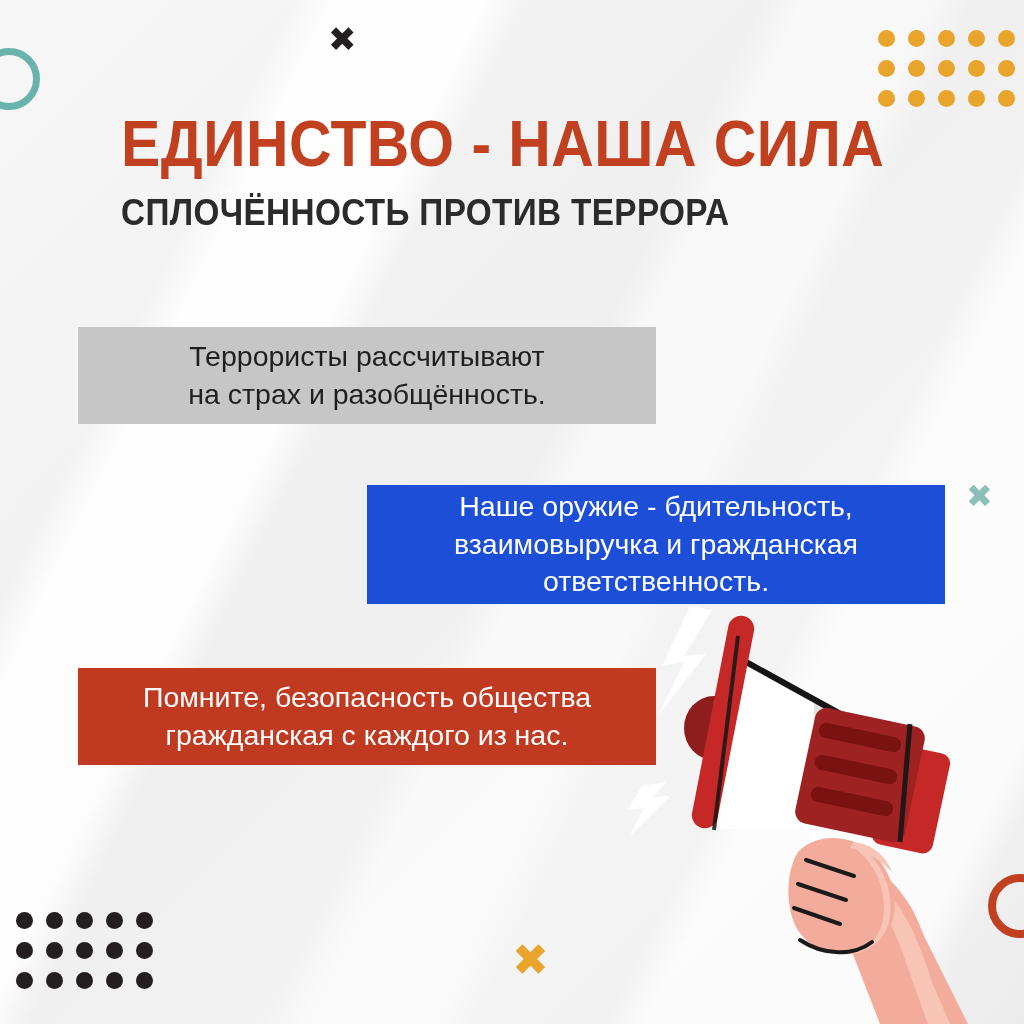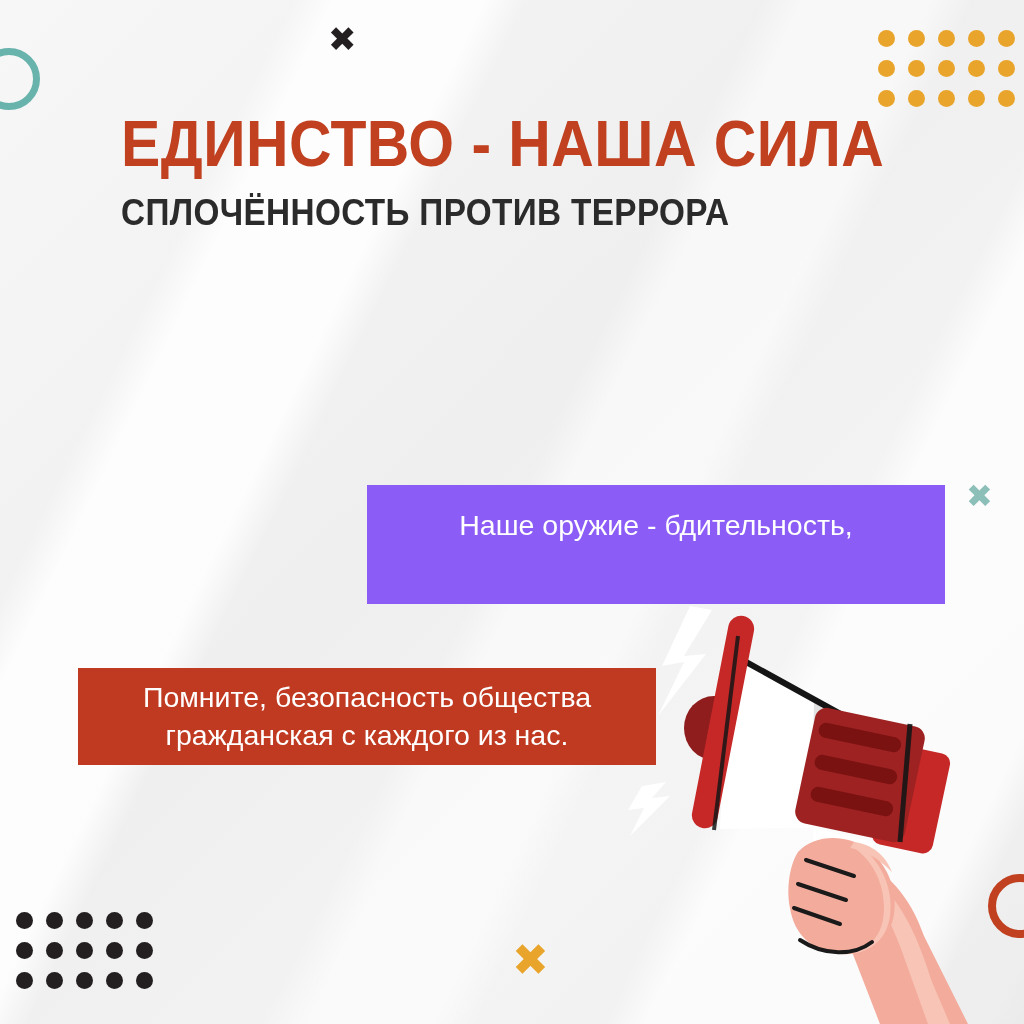--- a/index.html
+++ b/index.html
@@ -87,21 +87,21 @@
     width: 578px;
     height: 97px;
     background: #c6c6c6;
     color: #1f1f1f;
   }
   .panel-2 {
     left: 367px;
     top: 485px;
     width: 578px;
     height: 119px;
-    background: #8b5cf6;
+    background: #1d4ed8;
     color: #ffffff;
   }
   .panel-3 {
     left: 78px;
     top: 668px;
     width: 578px;
     height: 97px;
     background: #bf3a21;
     color: #ffffff;
   }
@@ -210,25 +210,32 @@
     <span class="dot"></span>
     <span class="dot"></span>
     <span class="dot"></span>
   </div>
 
   <div class="title-wrap">
     <h1 class="main-title">ЕДИНСТВО - НАША СИЛА</h1>
     <h2 class="sub-title">СПЛОЧЁННОСТЬ ПРОТИВ ТЕРРОРА</h2>
   </div>
 
+  <div class="panel panel-1">
+    <p>
+      <span>Террористы рассчитывают</span><br>
+      <span>на страх и разобщённость.</span>
+    </p>
+  </div>
 
   <div class="panel panel-2">
     <p>
       <span>Наше оружие - бдительность,</span><br>
-      <br>
+      <span>взаимовыручка и гражданская</span><br>
+      <span>ответственность.</span>
     </p>
   </div>
 
   <div class="panel panel-3">
     <p>
       <span>Помните, безопасность общества</span><br>
       <span>гражданская с каждого из нас.</span>
     </p>
   </div>
 

